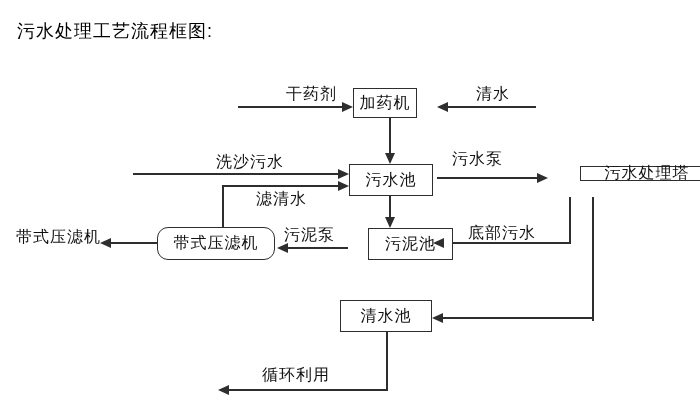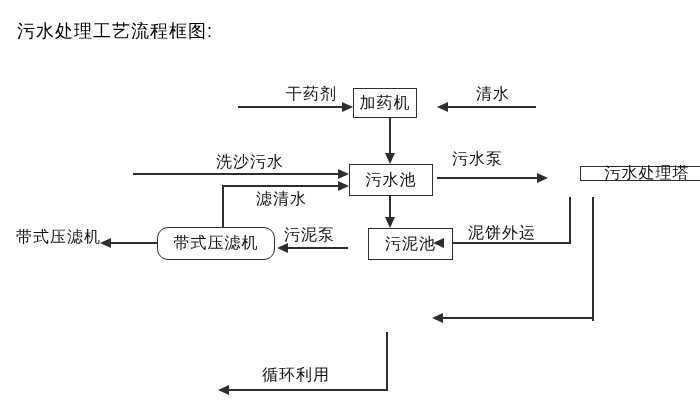--- a/index.html
+++ b/index.html
@@ -110,28 +110,31 @@
   </div>
   <div class="node" id="node-tower">
     <span>污水处理塔</span>
   </div>
   <div class="node" id="node-sludge-pool">
     <span>污泥池</span>
   </div>
   <div class="node" id="node-belt-press">
     <span>带式压滤机</span>
   </div>
+  <div class="node" id="node-clear-pool">
+    <span>清水池</span>
+  </div>
 
   <span class="flabel" id="lbl-dry-agent">干药剂</span>
   <span class="flabel" id="lbl-clean-water">清水</span>
   <span class="flabel" id="lbl-sand-sewage">洗沙污水</span>
   <span class="flabel" id="lbl-sewage-pump">污水泵</span>
   <span class="flabel" id="lbl-filtered">滤清水</span>
   <span class="flabel" id="lbl-sludge-pump">污泥泵</span>
-  <span class="flabel" id="lbl-bottom">泥饼外运</span>
+  <span class="flabel" id="lbl-bottom">底部污水</span>
   <span class="flabel" id="lbl-mud-cake">带式压滤机</span>
   <span class="flabel" id="lbl-recycle">循环利用</span>
 
   <div class="line h" style="left:238px; top:106px; width:104px;"></div>
   <div class="arr right" style="left:342px; top:102px;"></div>
 
   <div class="line h" style="left:448px; top:106px; width:88px;"></div>
   <div class="arr left" style="left:437px; top:102px;"></div>
 
   <div class="line v" style="left:389px; top:118px; height:35px;"></div>

